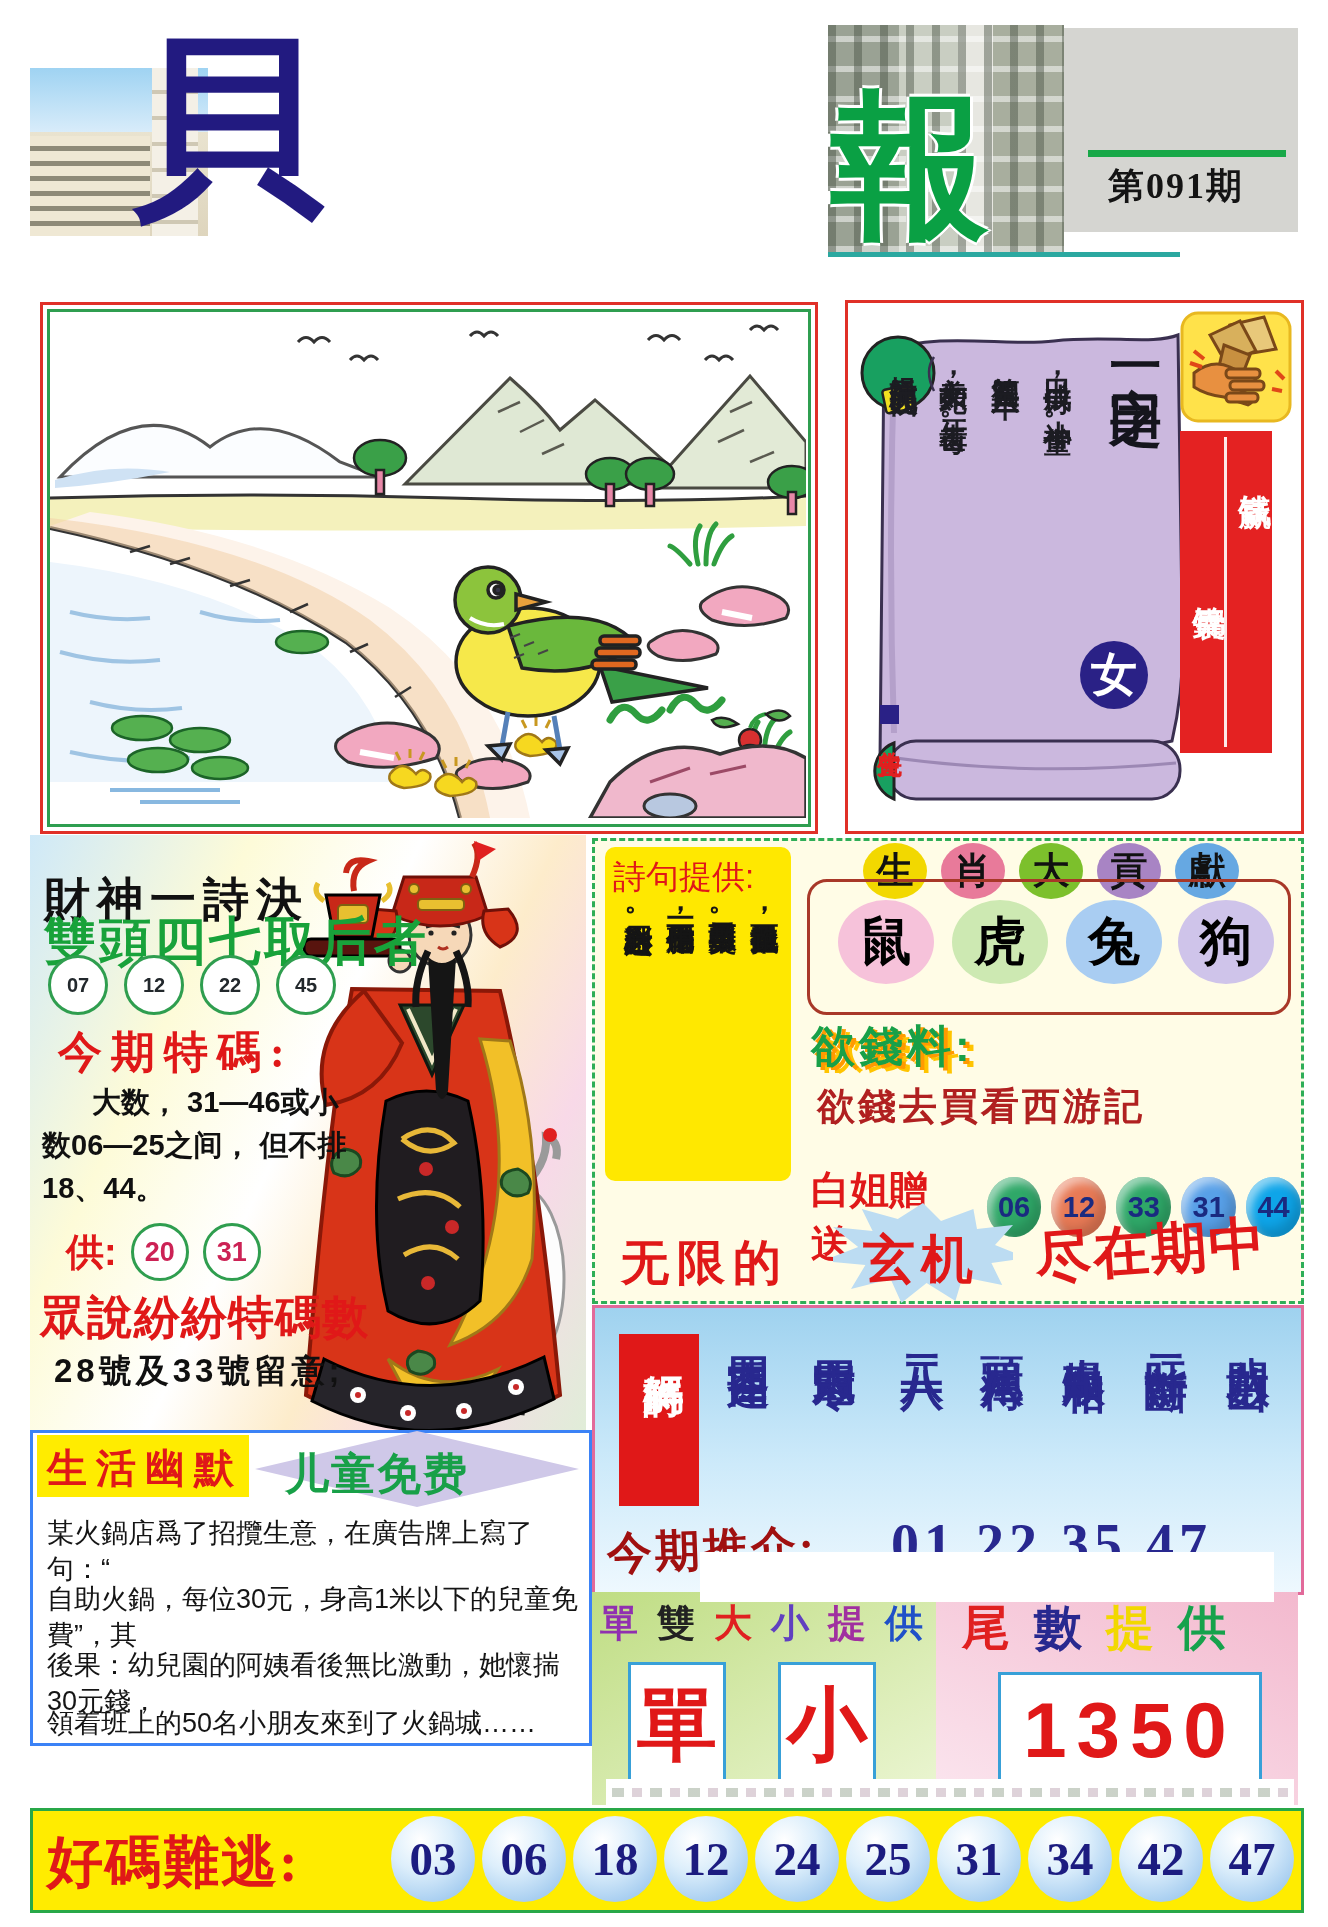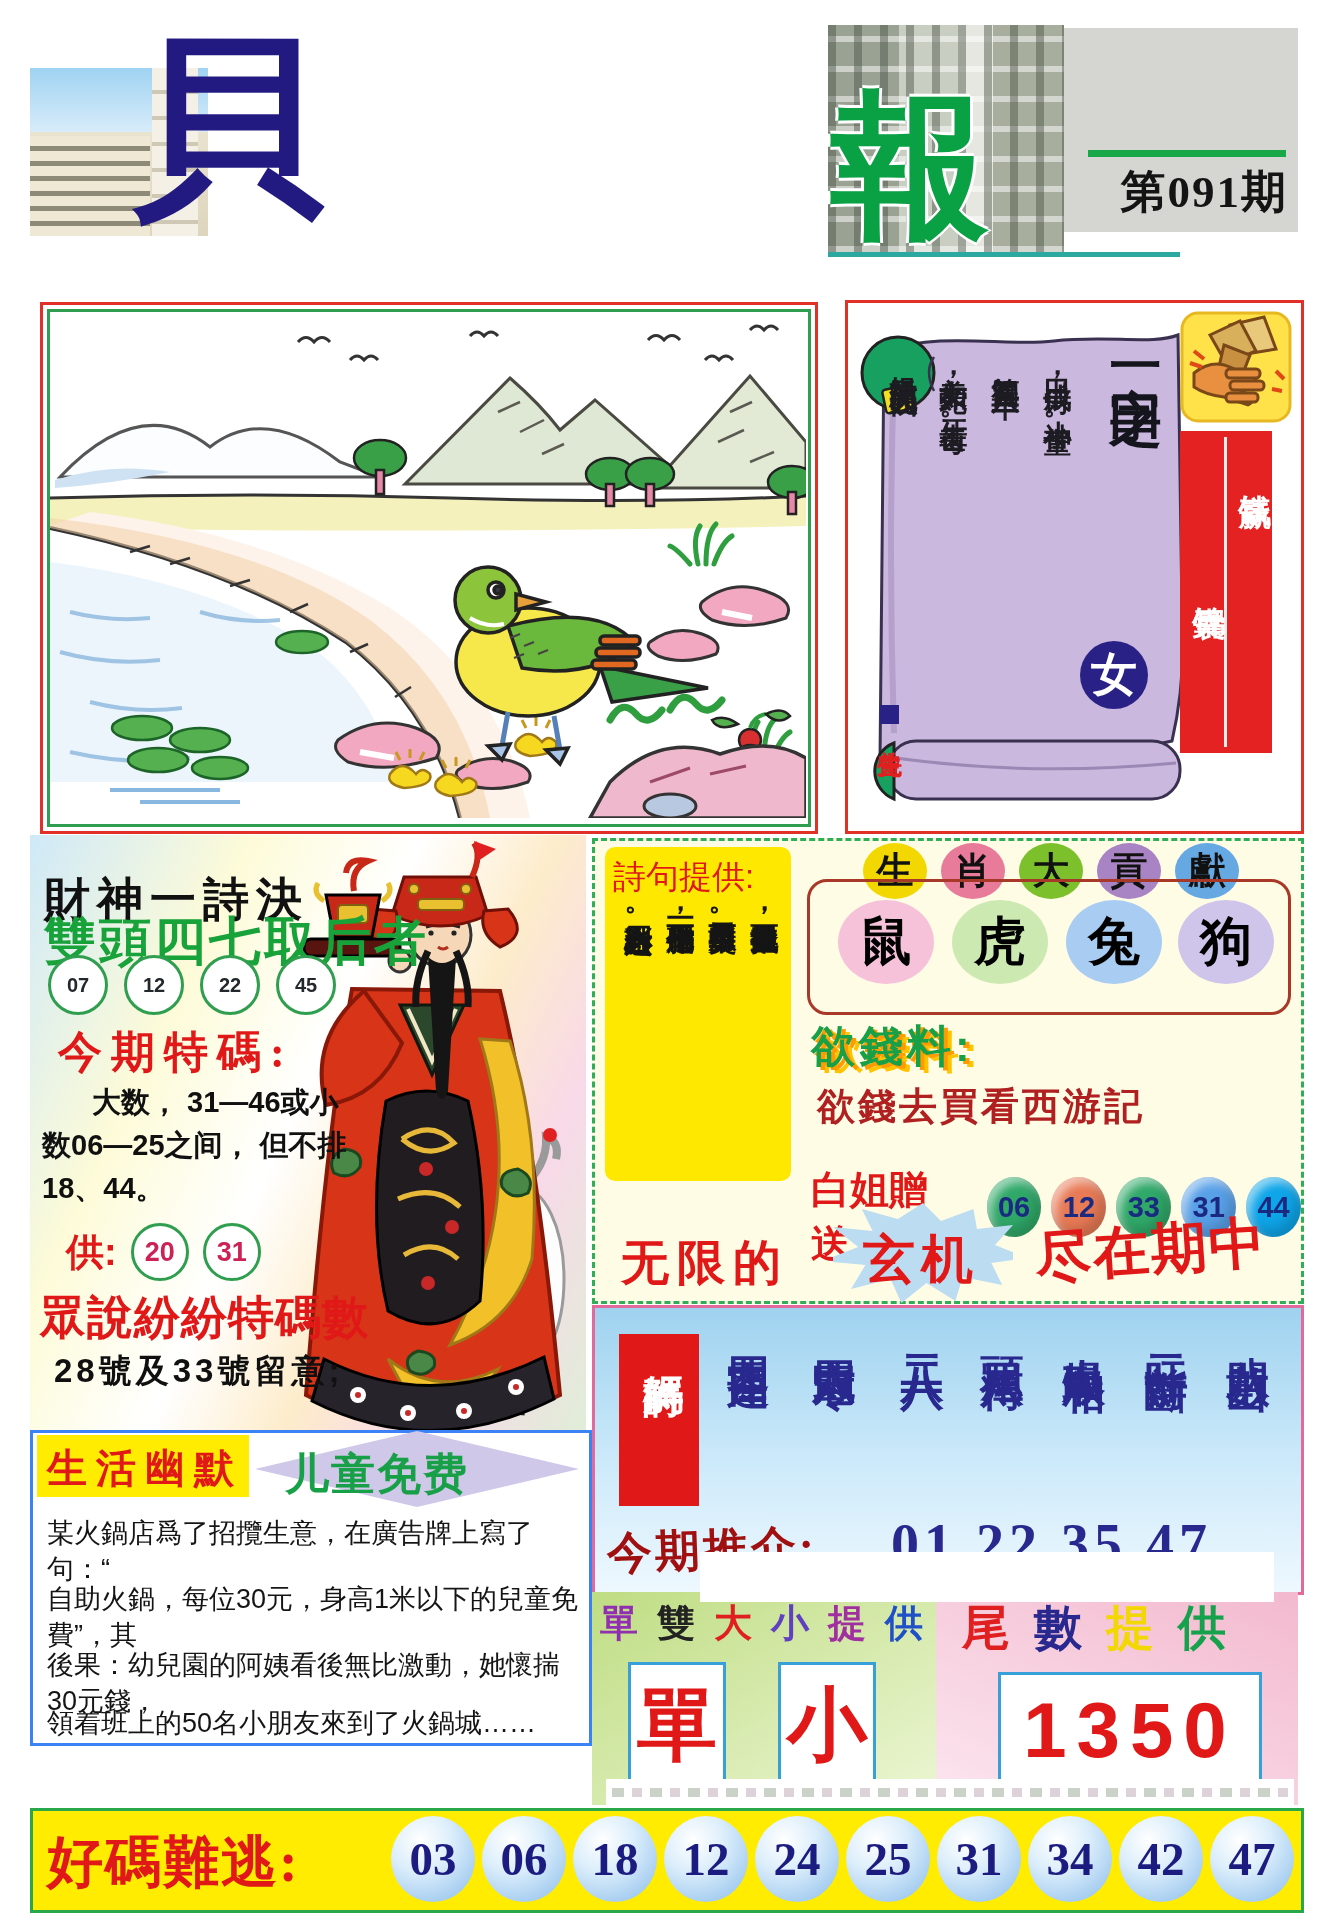--- a/index.html
+++ b/index.html
@@ -23,22 +23,22 @@
   .photo-right{left:828px;top:25px;width:236px;height:227px;background:#b7bdb0;
     background-image:repeating-linear-gradient(90deg,rgba(70,80,66,.45) 0 8px,transparent 8px 26px),
       repeating-linear-gradient(0deg,rgba(255,255,255,.5) 0 6px,transparent 6px 30px),
       linear-gradient(90deg,#9aa294 0 30%,#c9cec2 30% 55%,#e7e7e1 55% 70%,#a8ae9e 70% 100%);}
   .teal-line{left:828px;top:252px;width:352px;height:5px;background:#2ba8a0;}
   .glyph-paper{left:830px;top:78px;width:120px;height:180px;font-size:160px;line-height:178px;
     color:#0aa044;font-weight:bold;text-align:center;
     text-shadow:-3px 0 #fff,3px 0 #fff,0 -3px #fff,0 3px #fff;}
   .issue-box{left:1064px;top:28px;width:234px;height:204px;background:#d5d5d1;}
   .issue-line{left:1088px;top:150px;width:198px;height:7px;background:#18a848;}
-  .issue-text{left:1064px;top:162px;width:224px;font-size:45px;font-weight:bold;color:#141414;
-    text-align:right;letter-spacing:2px;}
+  .issue-text{left:1064px;top:162px;width:224px;font-size:36px;font-weight:bold;color:#141414;
+    text-align:center;letter-spacing:2px;}
 
   
   .pic-panel{left:40px;top:302px;width:772px;height:526px;border:3px solid #e03028;background:#fff;}
   .pic-frame{position:absolute;left:4px;top:4px;right:4px;bottom:4px;border:3px solid #2f9e50;overflow:hidden;}
 
   
   .scroll-panel{left:845px;top:300px;width:453px;height:528px;border:3px solid #e03028;background:#fff;}
   .scroll-title{left:252px;top:36px;height:310px;font-size:52px;font-weight:bold;color:#15151d;letter-spacing:6px;}
   .girl-circle{left:232px;top:338px;width:68px;height:68px;border-radius:50%;background:#2a2186;
     color:#fff;font-size:46px;font-weight:bold;}

